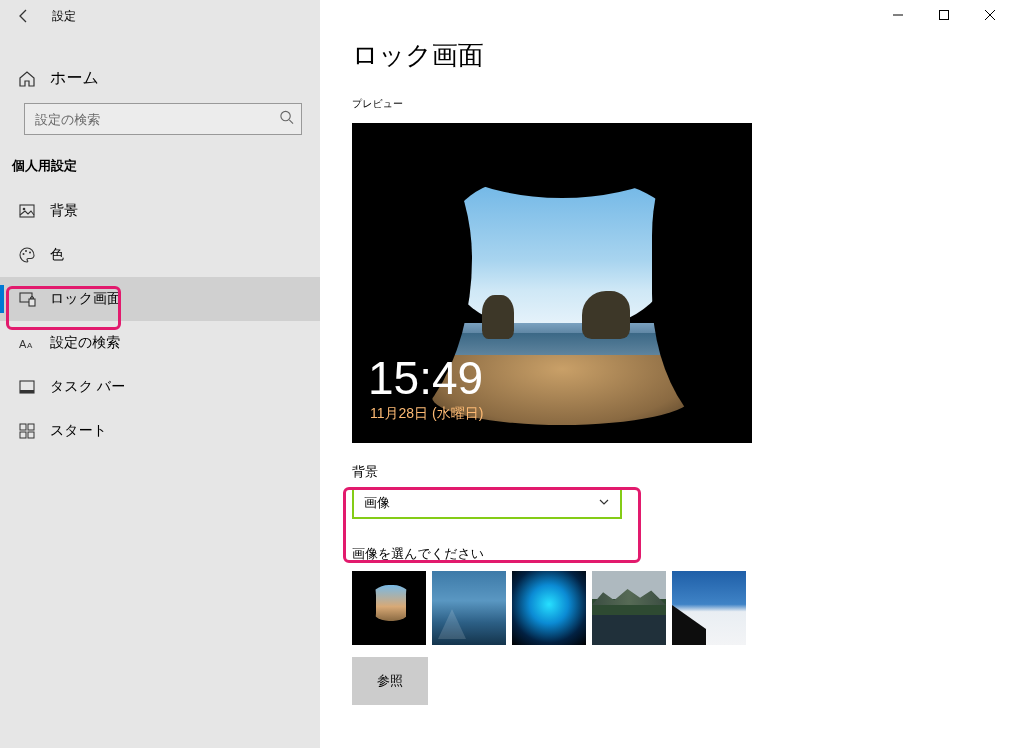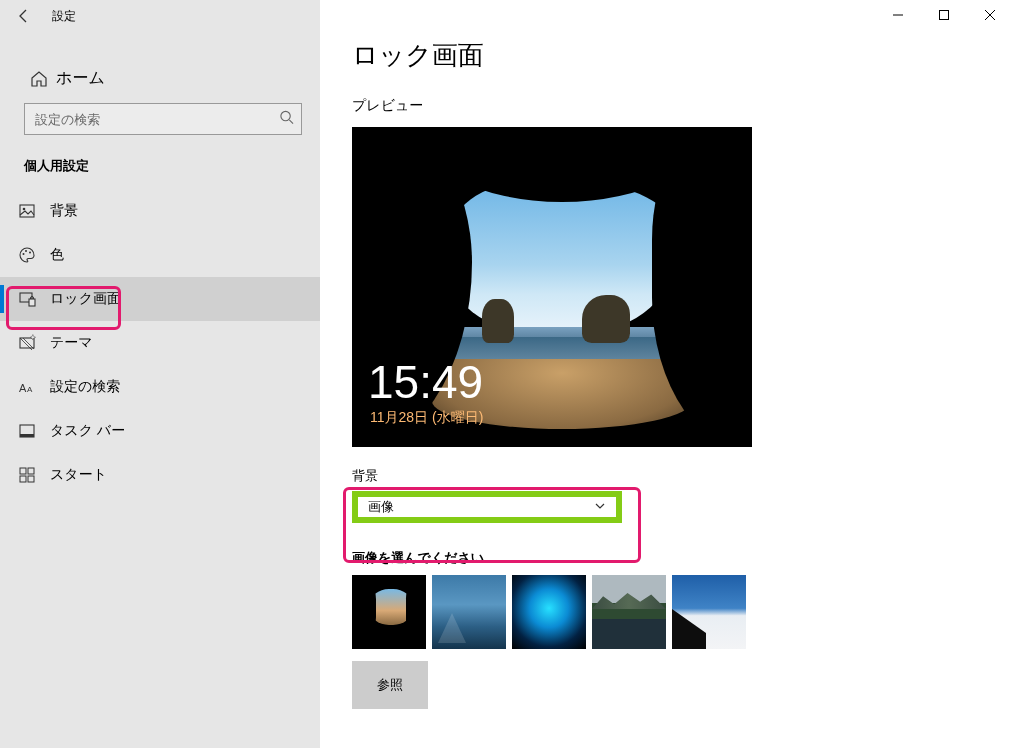--- a/index.html
+++ b/index.html
@@ -5,65 +5,65 @@
   * { box-sizing: border-box; margin: 0; padding: 0; font-family: "Yu Gothic UI", "Segoe UI", Meiryo, sans-serif; }
   body { background: #fff; width: 1013px; height: 748px; overflow: hidden; position: relative; }
   .app { display: flex; width: 100%; height: 100%; }
 
   
   .sidebar { width: 320px; height: 100%; background: #e6e6e6; display: flex; flex-direction: column; }
   .sb-header { height: 32px; display: flex; align-items: center; gap: 14px; padding: 0 10px; }
   .sb-back { width: 28px; height: 28px; display: flex; align-items: center; justify-content: center; cursor: pointer; }
   .sb-title { font-size: 12px; color: #000; }
 
-  .sb-home { display: flex; align-items: center; gap: 8px; padding: 12px 18px 10px 30px; margin-top: 24px; }
+  .sb-home { display: flex; align-items: center; gap: 14px; padding: 12px 18px 10px 18px; margin-top: 24px; }
 
   .sb-search-wrap { margin: 4px 18px 22px 18px; position: relative; padding-left: 6px; }
   .sb-search { width: 100%; height: 32px; border: 1px solid #999; background: #ececec; padding: 0 34px 0 10px; font-size: 13px; outline: none; }
   .sb-search::placeholder { color: #666; }
   .sb-search-icon { position: absolute; right: 8px; top: 50%; transform: translateY(-50%); pointer-events: none; }
 
-  .sb-section-title { font-size: 13px; font-weight: 600; padding: 0 18px 14px 24px; }
+  .sb-section-title { font-size: 13px; font-weight: 600; padding: 0 18px 14px 12px; }
 
   .sb-item { display: flex; align-items: center; gap: 14px; height: 44px; padding: 0 18px; cursor: pointer; font-size: 14px; position: relative; }
   .sb-item.active { background: #d0d0d0; }
   .sb-item.active::before { content: ""; position: absolute; left: 0; top: 8px; bottom: 8px; width: 4px; background: #0078d4; }
   .sb-icon { width: 18px; height: 18px; display: flex; align-items: center; justify-content: center; flex-shrink: 0; }
 
   
   .hl-lock { position: absolute; left: 6px; top: 286px; width: 115px; height: 44px; border: 3px solid #e21a6d; border-radius: 6px; pointer-events: none; z-index: 50; }
   .hl-bg   { position: absolute; left: 343px; top: 487px; width: 298px; height: 76px; border: 3px solid #e21a6d; border-radius: 6px; pointer-events: none; z-index: 50; }
 
   
   .main { flex: 1; background: #fff; padding: 0; position: relative; }
   .win-controls { position: absolute; top: 0; right: 0; display: flex; }
   .win-btn { width: 46px; height: 30px; display: flex; align-items: center; justify-content: center; cursor: pointer; }
 
   .main-body { padding: 38px 0 0 32px; }
   .page-title { font-size: 26px; font-weight: 400; margin-bottom: 24px; }
 
-  .section-label { font-size: 14px; margin-bottom: 12px; }
+  .section-label { font-size: 10px; margin-bottom: 12px; }
 
   .preview-img { width: 400px; height: 320px; position: relative; overflow: hidden; background: #000; }
   .sky-rect { position: absolute; left: 95px; top: 55px; width: 230px; height: 150px; border-radius: 35% 45% 40% 38% / 40% 35% 55% 45%; background: linear-gradient(#6fb6e6 0%, #a8d4ef 55%, #cfe8f6 75%, #e8f3fb 100%); }
   .horizon { position: absolute; left: 95px; top: 200px; width: 230px; height: 14px; background: linear-gradient(#7aa1c0, #567d9a); }
   .sea { position: absolute; left: 95px; top: 210px; width: 230px; height: 30px; background: linear-gradient(#3b6886, #6c8ea6); }
   .beach { position: absolute; left: 80px; top: 232px; width: 260px; height: 70px; background: radial-gradient(ellipse at 50% 20%, #c9a068, #8a6a42 70%, #4d3b24); border-radius: 0 0 50% 50% / 0 0 40% 40%; }
   .rock-l { position: absolute; left: 130px; top: 172px; width: 32px; height: 44px; background: #3d3728; border-radius: 40% 40% 20% 20%; }
   .rock-r { position: absolute; left: 230px; top: 168px; width: 48px; height: 48px; background: #3d3728; border-radius: 50% 40% 20% 20%; }
   .cave-left { position: absolute; left: -10px; top: -10px; width: 130px; height: 340px; background: #000; border-radius: 0 120px 160px 0 / 0 180px 240px 0; }
   .cave-right { position: absolute; right: -10px; top: -10px; width: 110px; height: 340px; background: #000; border-radius: 120px 0 0 180px / 200px 0 0 260px; }
   .cave-top { position: absolute; left: 60px; top: -20px; width: 300px; height: 95px; background: #000; border-radius: 0 0 60% 60% / 0 0 100% 100%; }
   .clock { position: absolute; left: 16px; bottom: 42px; color: #ffffff; font-size: 46px; font-weight: 300; line-height: 1; }
   .date  { position: absolute; left: 18px; bottom: 20px; color: #fdba74; font-size: 14px; margin-top: 32px; }
 
   .bg-label { font-size: 13px; margin: 20px 0 6px 0; }
-  .bg-select { width: 270px; height: 32px; border: 6px solid #84cc16; background: #fff; display: flex; align-items: center; justify-content: space-between; padding: 0 10px; cursor: pointer; font-size: 13px; }
-
-  .choose-label { font-size: 13px; margin: 26px 0 8px 0; font-weight: bold; }
+  .bg-select { width: 270px; height: 32px; border: 2px solid #84cc16; background: #fff; display: flex; align-items: center; justify-content: space-between; padding: 0 10px; cursor: pointer; font-size: 13px; }
+
+  .choose-label { font-size: 13px; margin: 26px 0 8px 0; }
   .thumbs { display: flex; gap: 6px; margin-bottom: 12px; }
   .thumb { width: 74px; height: 74px; background: #333; cursor: pointer; position: relative; overflow: hidden; }
 
   .browse-btn { width: 76px; height: 48px; border: none; background: #ccc; font-size: 13px; cursor: pointer; }
 </style>
 </head>
 <body>
 
 <div class="app">
 
@@ -125,30 +125,20 @@
       <span class="sb-icon">
         <svg width="18" height="18" viewBox="0 0 18 18">
             <rect x="2" y="3" width="12" height="9" stroke="#333" fill="none" stroke-width="1.1"></rect>
             <rect x="11" y="9" width="6" height="7" stroke="#333" fill="#e6e6e6" stroke-width="1.1"></rect>
             <path d="M12.5 9v-1a1.5 1.5 0 0 1 3 0v1" stroke="#333" fill="none" stroke-width="1"></path>
           </svg>
       </span>
       <span>ロック画面</span>
     </div>
 
-    <div class="sb-item">
-      <span class="sb-icon">
-        <svg width="18" height="18" viewBox="0 0 18 18">
-            <rect x="2" y="4" width="14" height="10" stroke="#333" fill="none" stroke-width="1.1"></rect>
-            <path d="M2 4 L14 16 M5 4 L16 15" stroke="#333" stroke-width="0.8"></path>
-            <path d="M13 2l1.5 3.5L18 7l-3.5 1.5L13 12l-1.5-3.5L8 7l3.5-1.5z" fill="#e6e6e6" stroke="#333" stroke-width="0.8" transform="scale(0.55) translate(14 -1)"></path>
-          </svg>
-      </span>
-      <span>テーマ</span>
-    </div>
 
     <div class="sb-item">
       <span class="sb-icon">
         <svg width="18" height="18" viewBox="0 0 18 18">
             <text x="1" y="14" font-size="11" font-family="serif" fill="#333">A</text>
             <text x="9" y="14" font-size="8" font-family="serif" fill="#333">A</text>
           </svg>
       </span>
       <span>設定の検索</span>
     </div>

